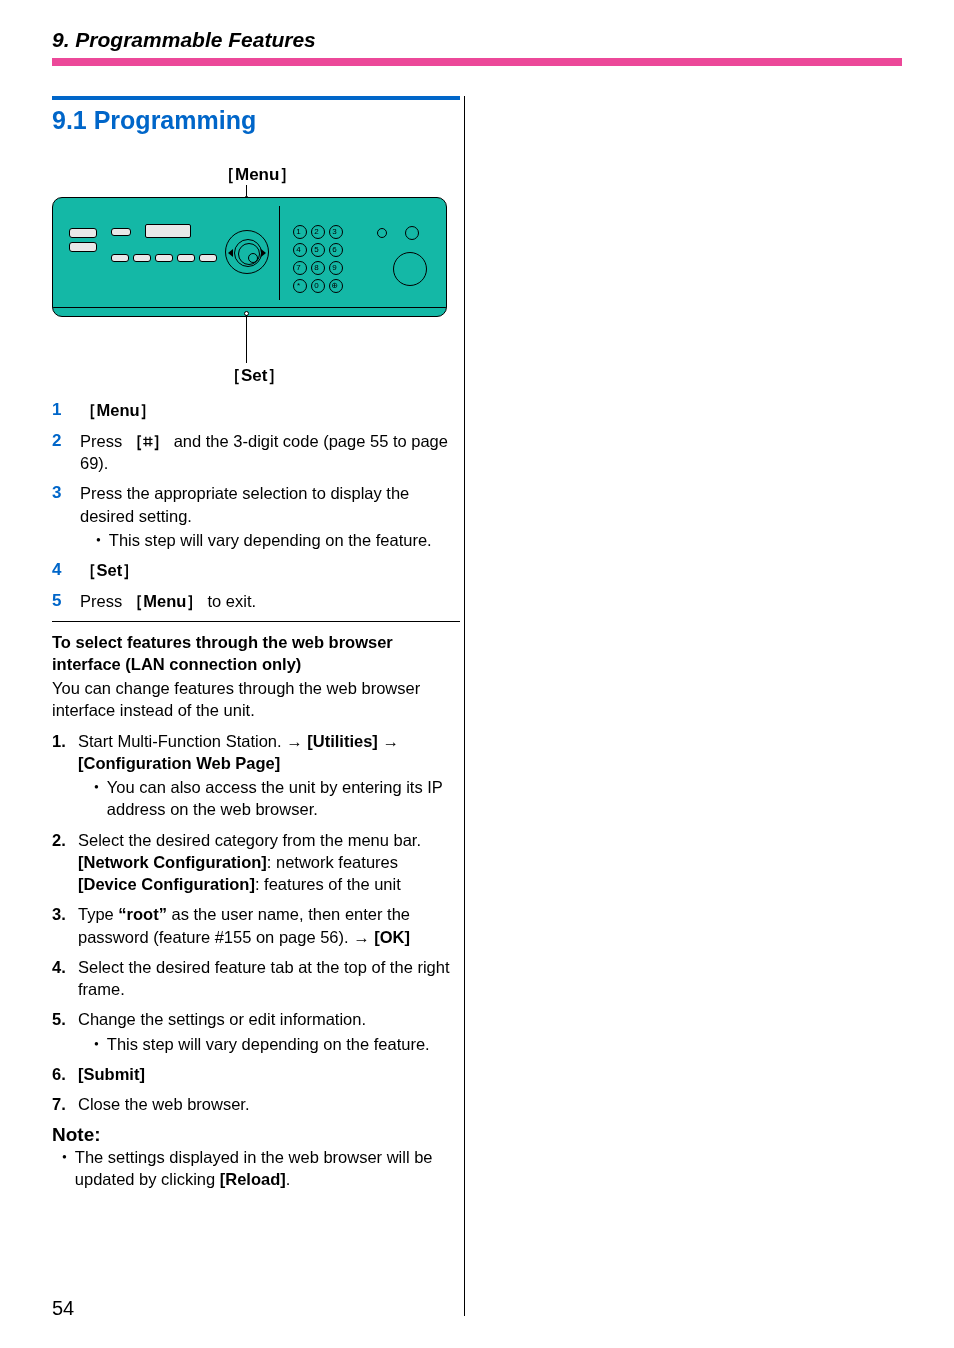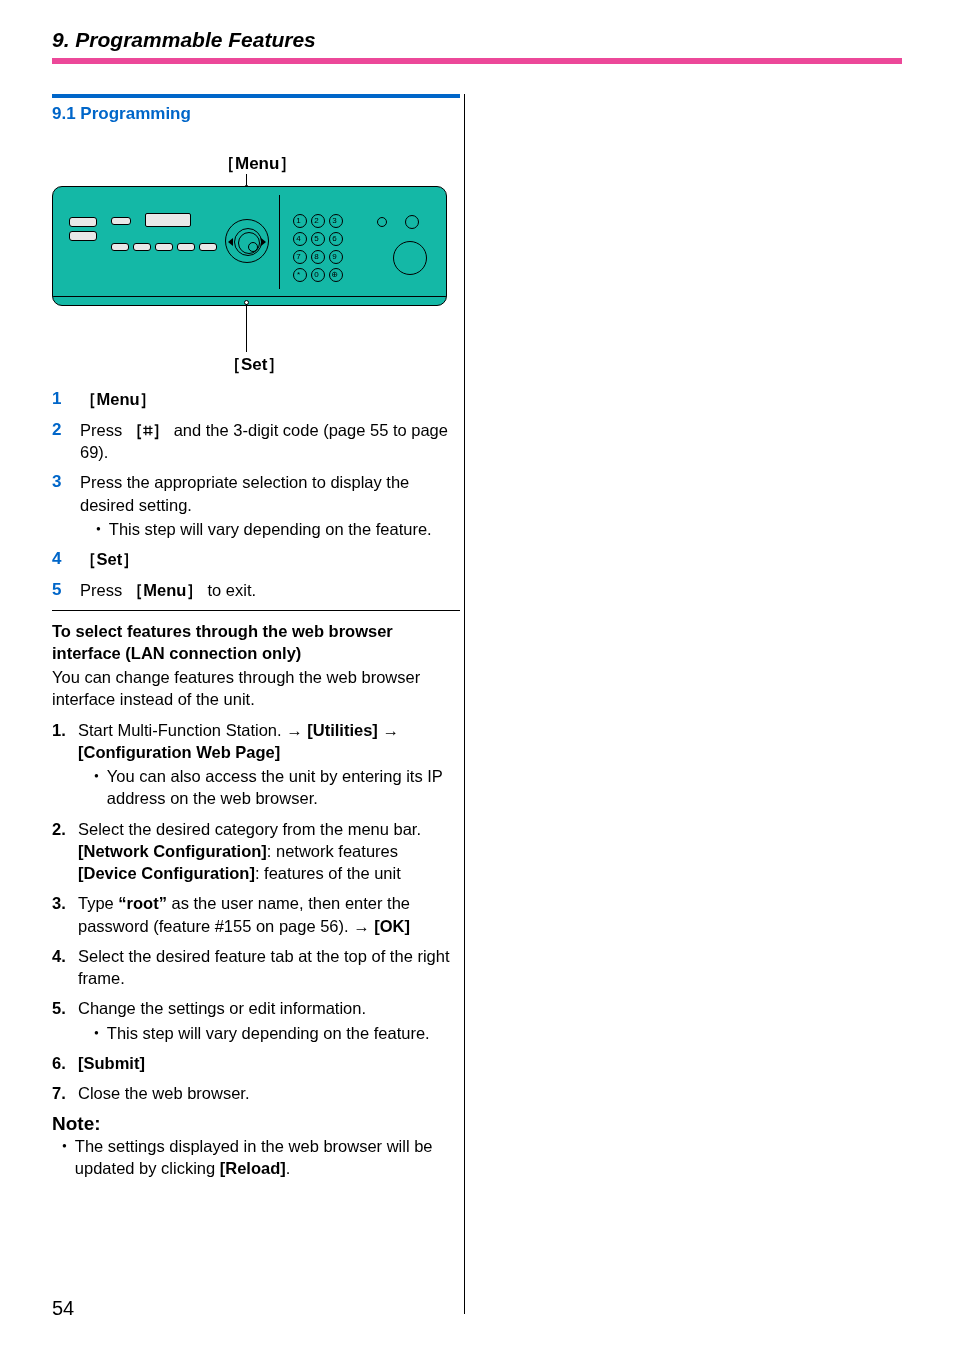--- a/index.html
+++ b/index.html
@@ -6,21 +6,21 @@
     body {
       font-family: Arial, Helvetica, sans-serif;
       width: 954px;
       height: 1348px;
       background: #fff;
       color: #000;
       padding: 28px 52px 20px 52px;
       position: relative;
     }
     .header {
-      border-bottom: 6px solid #ec4899;
+      border-bottom: 8px solid #ec4899;
       padding-bottom: 6px;
       margin-bottom: 30px;
     }
     .header-title {
       font-size: 21px;
       font-weight: bold;
       font-style: italic;
     }
     .content {
       width: 408px;
@@ -34,21 +34,21 @@
       height: 1220px;
       background: #000;
     }
     .thick-rule {
       height: 4px;
       background: #0066c9;
       margin-bottom: 6px;
     }
     .section-title {
       color: #0066c9;
-      font-size: 17px;
+      font-size: 25px;
       font-weight: bold;
       margin-bottom: 28px;
     }
     .fig-area {
       position: relative;
       height: 230px;
       margin-bottom: 6px;
     }
     .label-menu {
       position: absolute;

